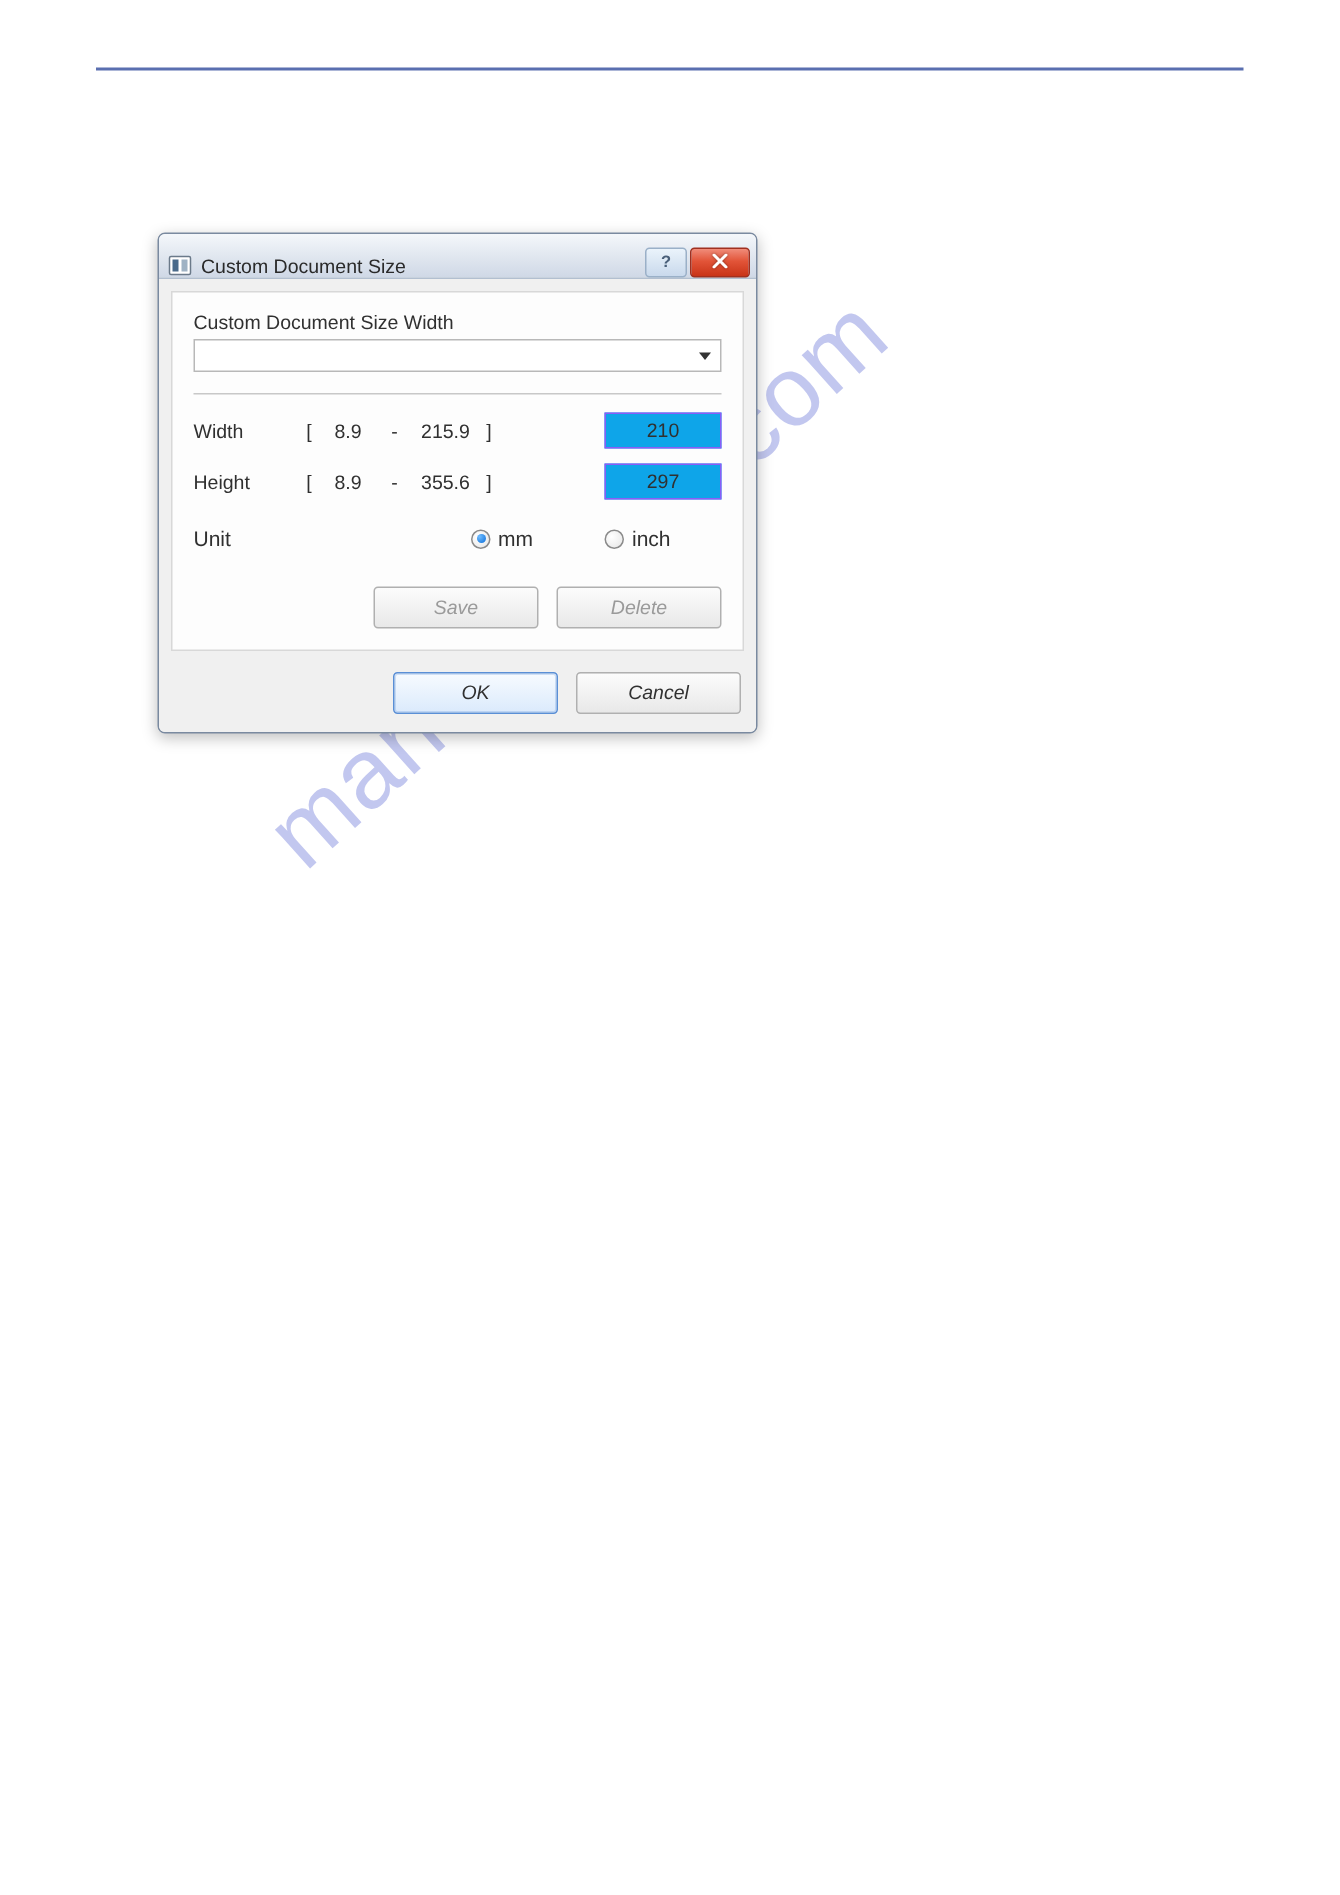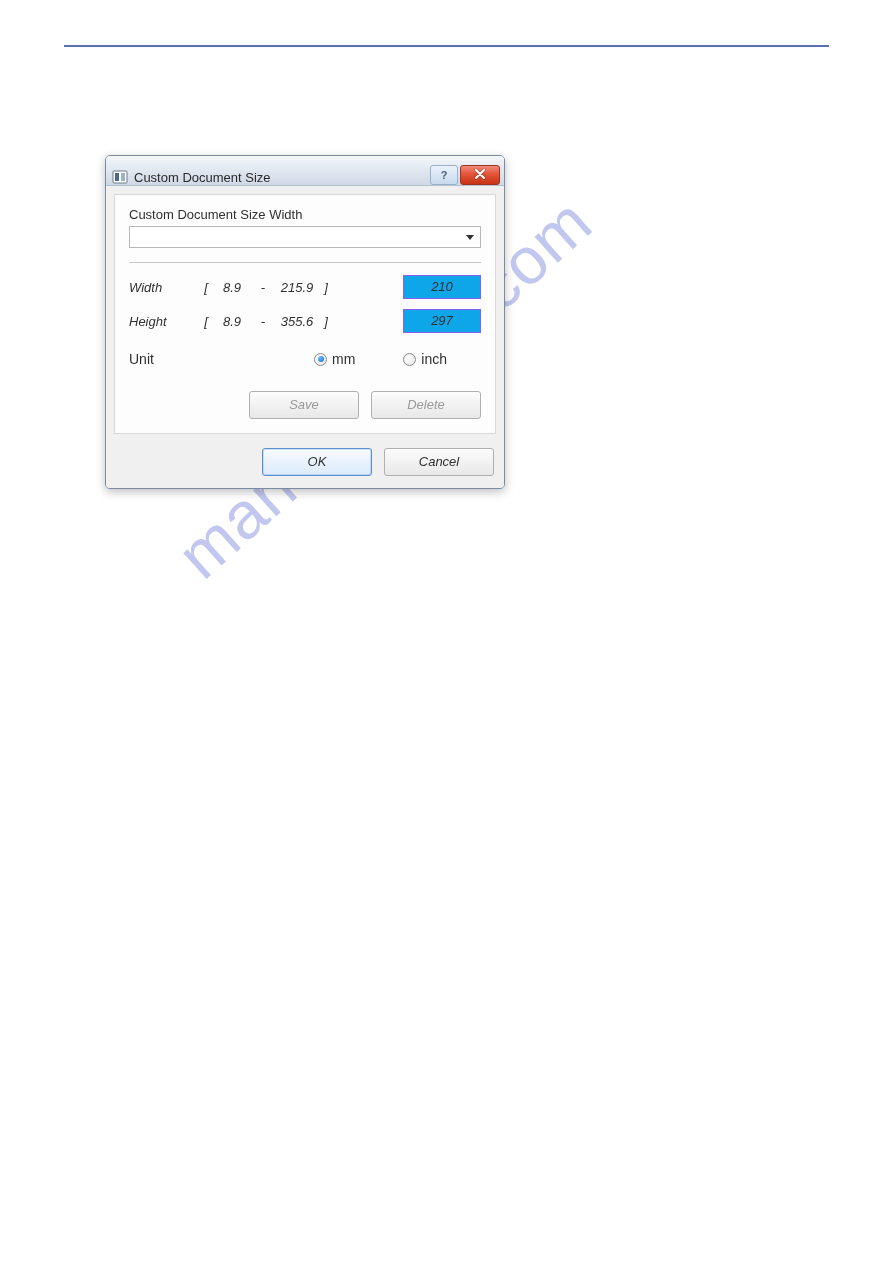--- a/index.html
+++ b/index.html
@@ -108,21 +108,20 @@
   .divider {
     border: none;
     border-top: 1px solid #c8c8c8;
     margin: 14px 0 12px 0;
   }
   .dim-row {
     display: flex;
     align-items: center;
     margin-bottom: 10px;
     font-size: 13px;
-    font-style: italic;
   }
   .dim-label { width: 70px; }
   .range-cell {
     display: flex;
     gap: 0;
     font-variant-numeric: tabular-nums;
     color: #303030;
   }
   .range-cell span { display:inline-block; text-align:center; }
   .brk { width: 14px; }

